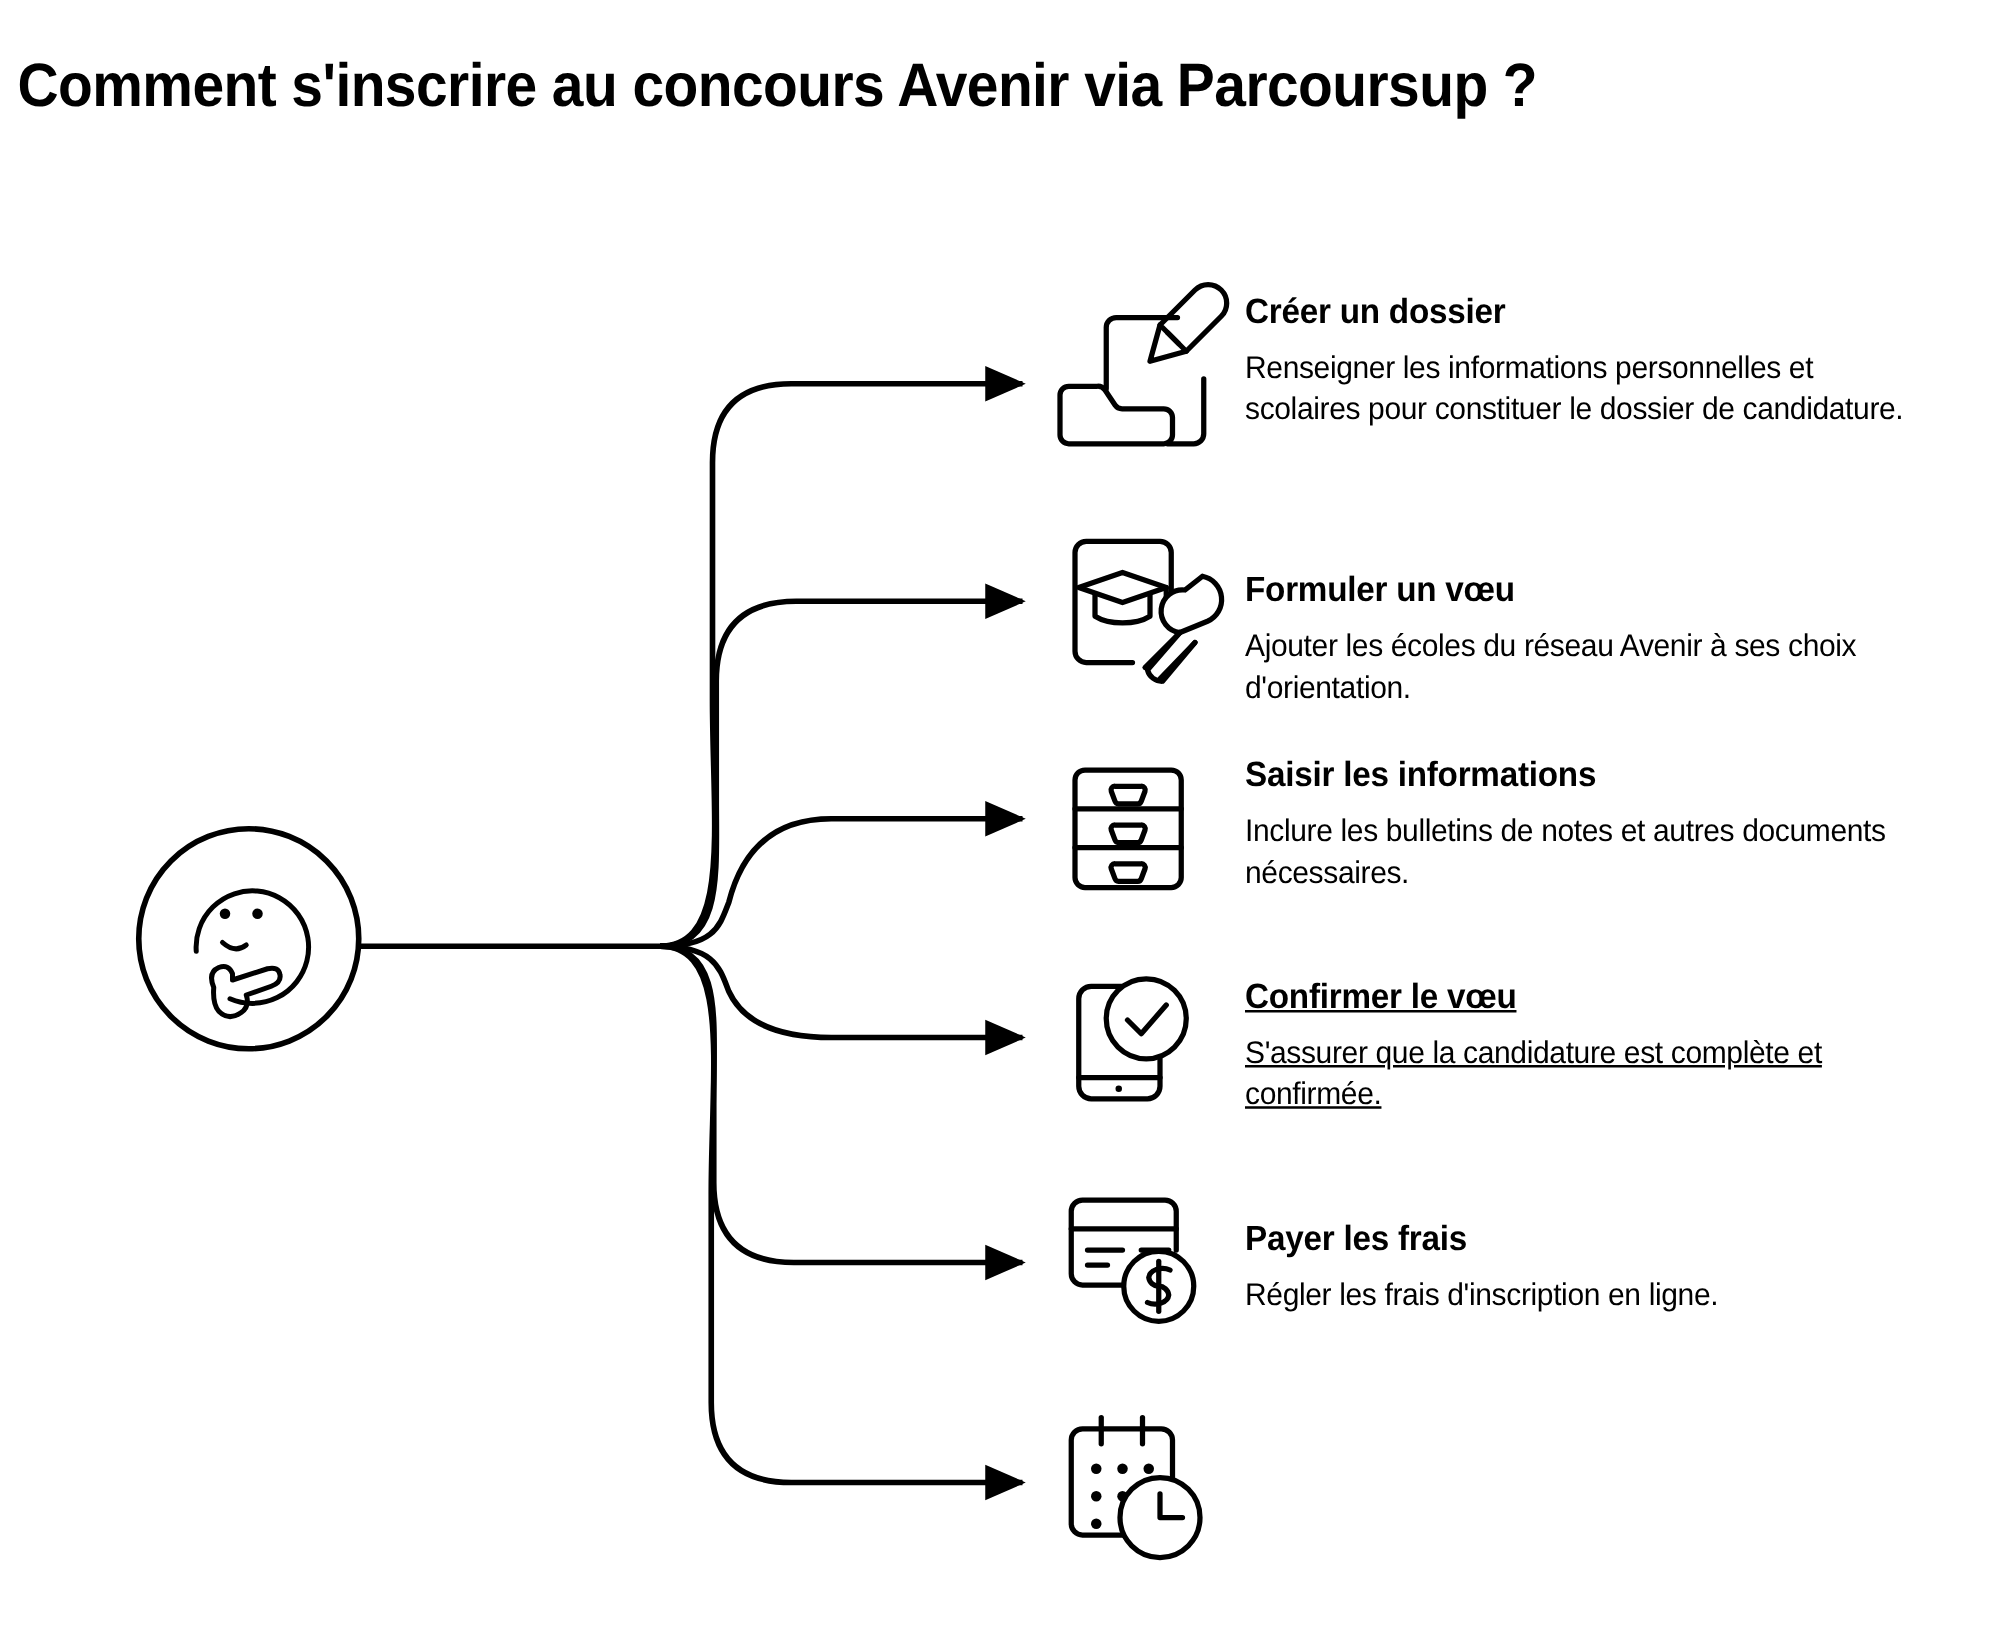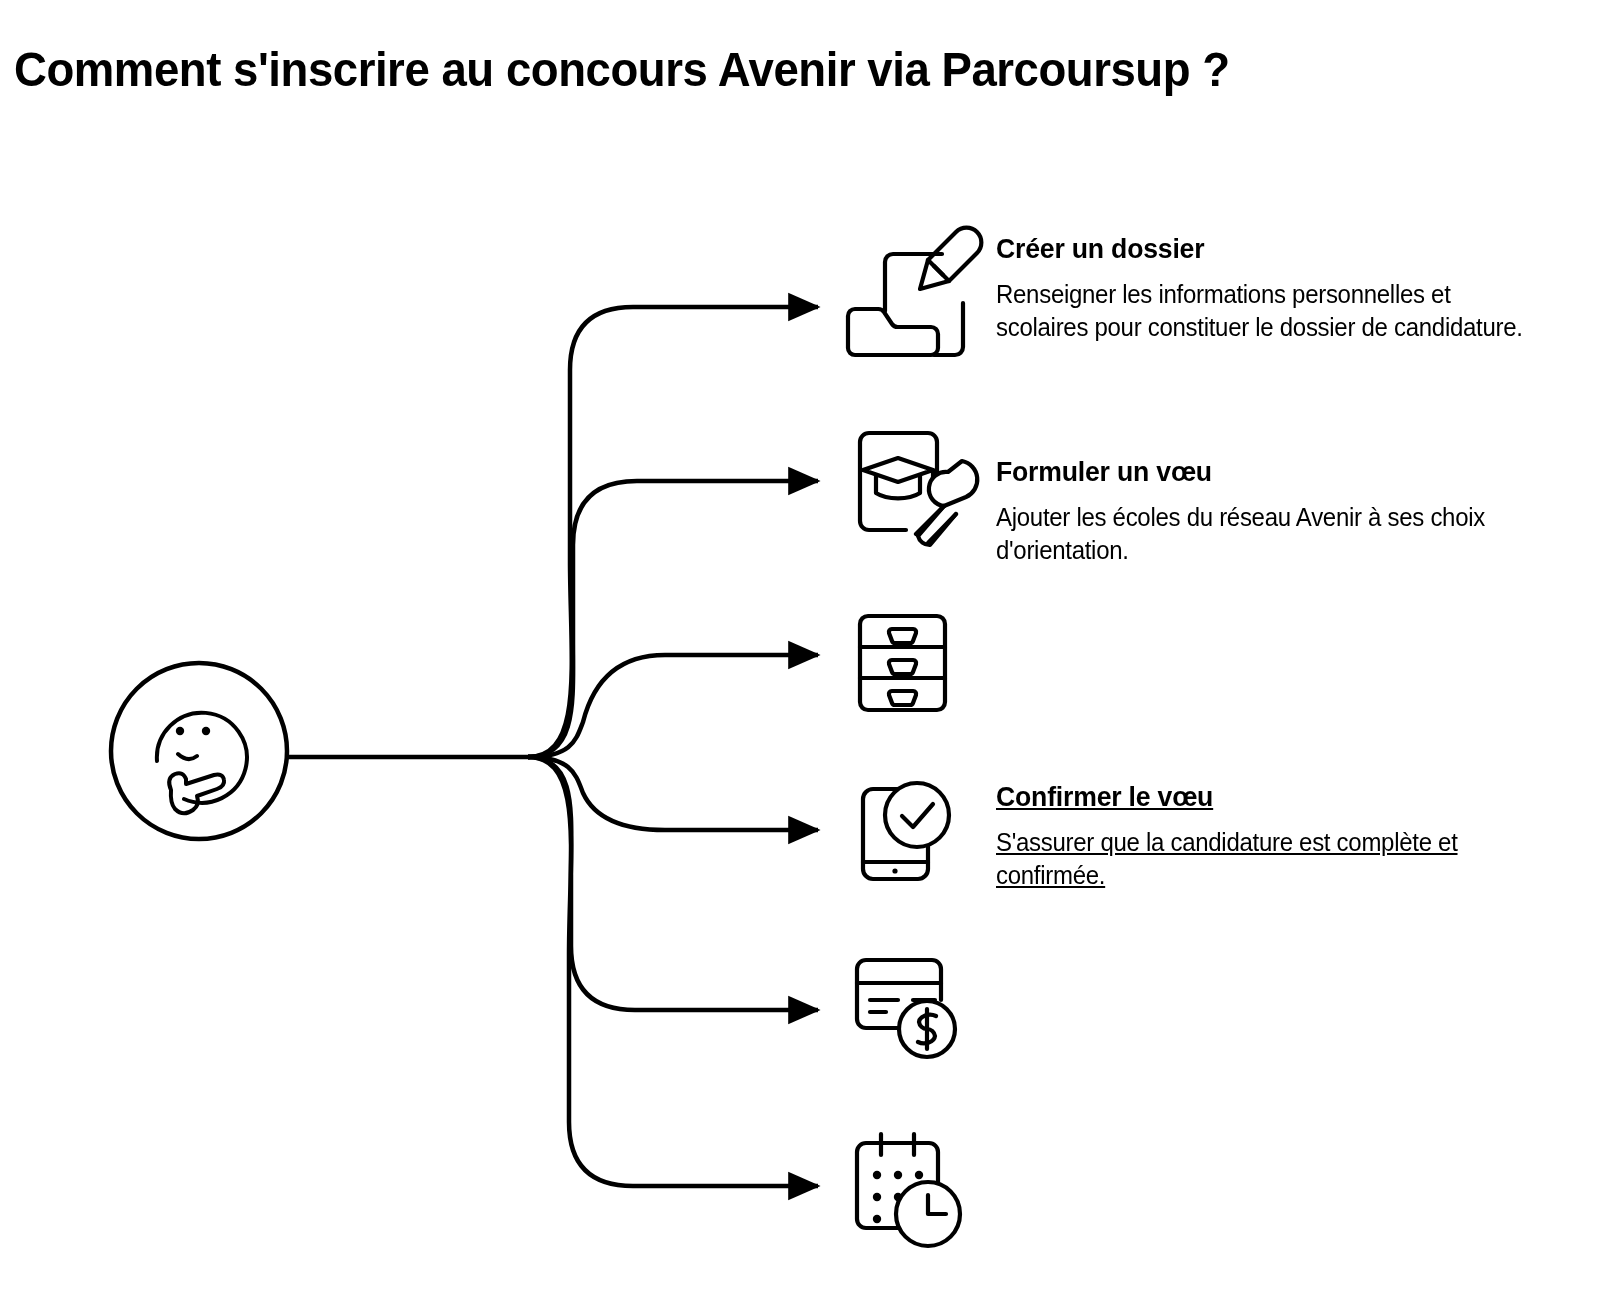--- a/index.html
+++ b/index.html
@@ -235,21 +235,29 @@
   <div class="step-text" style="left:996px; top:455px;">
     <div class="step-title">Formuler un vœu</div>
     <div class="step-desc">Ajouter les écoles du réseau Avenir à ses choix d'orientation.</div>
   </div>
 
   <div class="step-text" style="left:996px; top:232px;">
     <div class="step-title">Créer un dossier</div>
     <div class="step-desc">Renseigner les informations personnelles et scolaires pour constituer le dossier de candidature.</div>
   </div>
 
+  <div class="step-text" style="left:996px; top:603px;">
+    <div class="step-title">Saisir les informations</div>
+    <div class="step-desc">Inclure les bulletins de notes et autres documents nécessaires.</div>
+  </div>
 
   <div class="step-text" style="left:996px; top:780px;text-decoration:underline;">
     <div class="step-title">Confirmer le vœu</div>
     <div class="step-desc">S'assurer que la candidature est complète et confirmée.</div>
   </div>
 
+  <div class="step-text" style="left:996px; top:974px;">
+    <div class="step-title">Payer les frais</div>
+    <div class="step-desc">Régler les frais d'inscription en ligne.</div>
+  </div>
 
 
 </div>
 
 </body></html>

